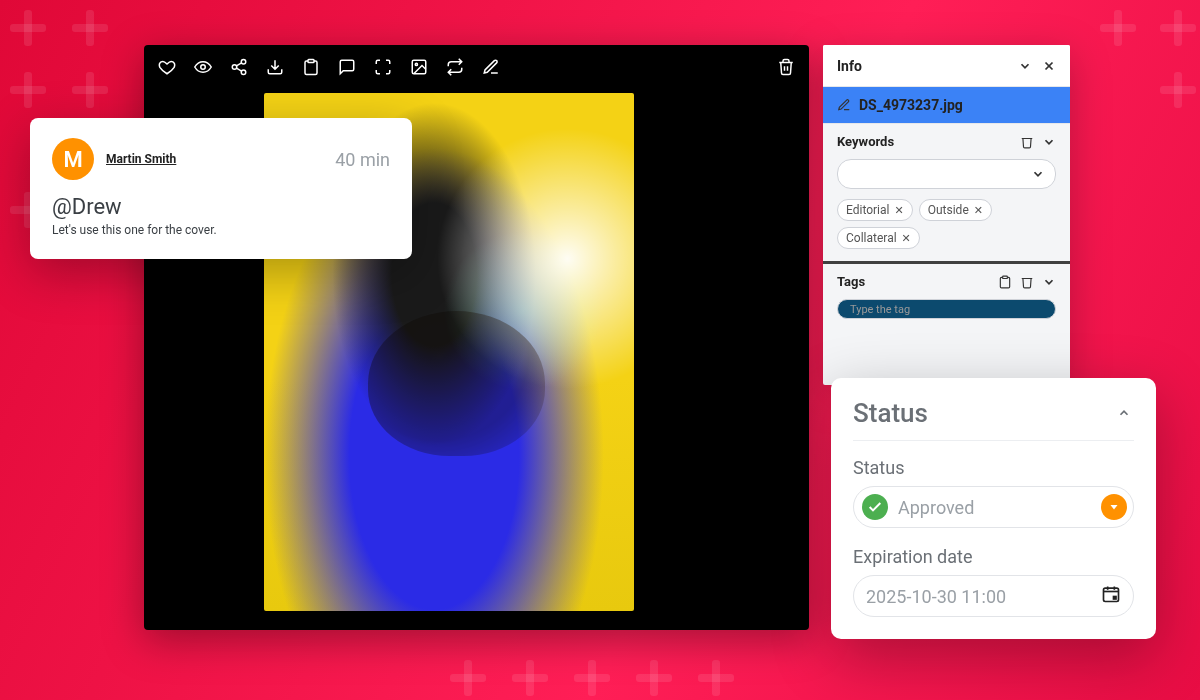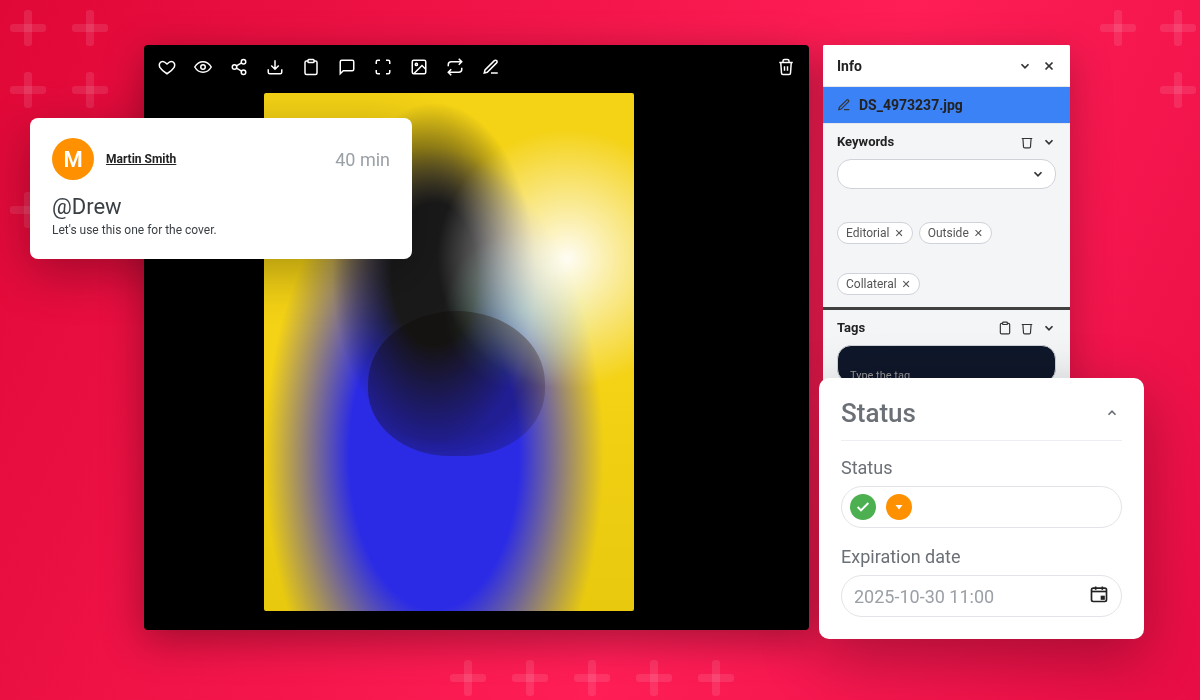--- a/index.html
+++ b/index.html
@@ -174,40 +174,40 @@
 }
 
 .chips { display:flex; flex-wrap:wrap; gap:6px; }
 .chip {
   border:1px solid #cfd2d8;
   background:#fff;
   border-radius: 12px;
   padding: 3px 8px;
   font-size: 12px;
   color:#555;
-  display:inline-flex; align-items:center; gap:5px;margin-top:23px;
+  display:inline-flex; align-items:center; gap:5px;
 }
 .chip .x { font-size:11px; cursor:pointer; color:#555;}
 
 .tag-input {
   width: 100%;
-  height: 38px;
+  height: 20px;
   border: 1px solid #cfd2d8;
   border-radius: 14px;
-  background:#0f172a;
+  background:#0c4a6e;
   padding: 0 12px;
   font-size: 11px;
   color:#999;
-  display:flex; align-items:flex-end;
+  display:flex; align-items:center;
 }
 
 
 .status-card {
   position: absolute;
-  right: 56px; top: 378px;
+  right: 44px; top: 378px;
   width: 325px;
   background:#fff;
   border-radius: 10px;
   box-shadow: 0 18px 60px rgba(0,0,0,0.30);
   padding: 20px 22px 22px;
 }
 .status-title {
   display:flex; align-items:center; justify-content:space-between;
   font-size: 26px; color:#6b7076; font-weight:500;
   padding-bottom: 12px;
@@ -446,20 +446,21 @@
       </span>
   </div>
 
   <div class="field-label">Status</div>
   <div class="status-select">
     <span class="status-check">
         <svg viewBox="0 0 24 24" fill="none" stroke="currentColor" stroke-width="3">
           <polyline points="20 6 9 17 4 12"></polyline>
         </svg>
       </span>
+    <span class="status-text">Approved</span>
     <span class="status-caret">
         <svg viewBox="0 0 24 24" fill="currentColor">
           <polygon points="5,8 19,8 12,17"></polygon>
         </svg>
       </span>
   </div>
 
   <div class="field-label">Expiration date</div>
   <div class="date-input">
     <span class="date-text">2025-10-30 11:00</span>

